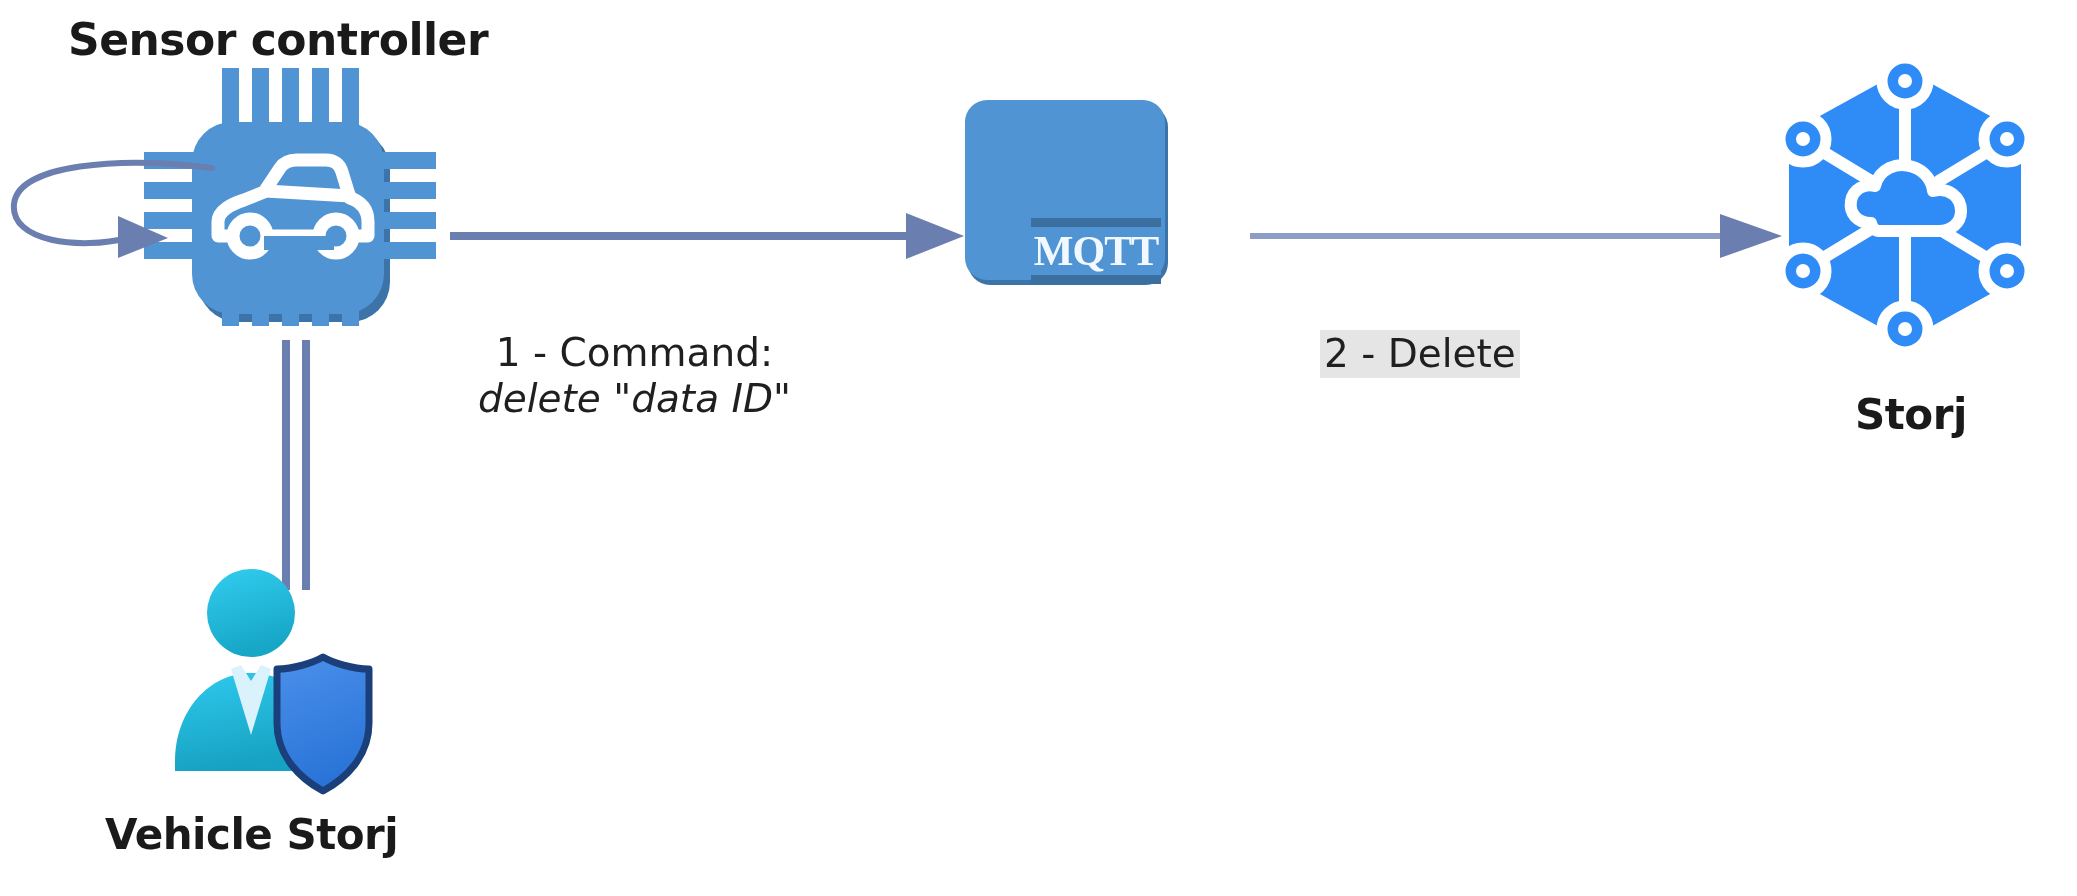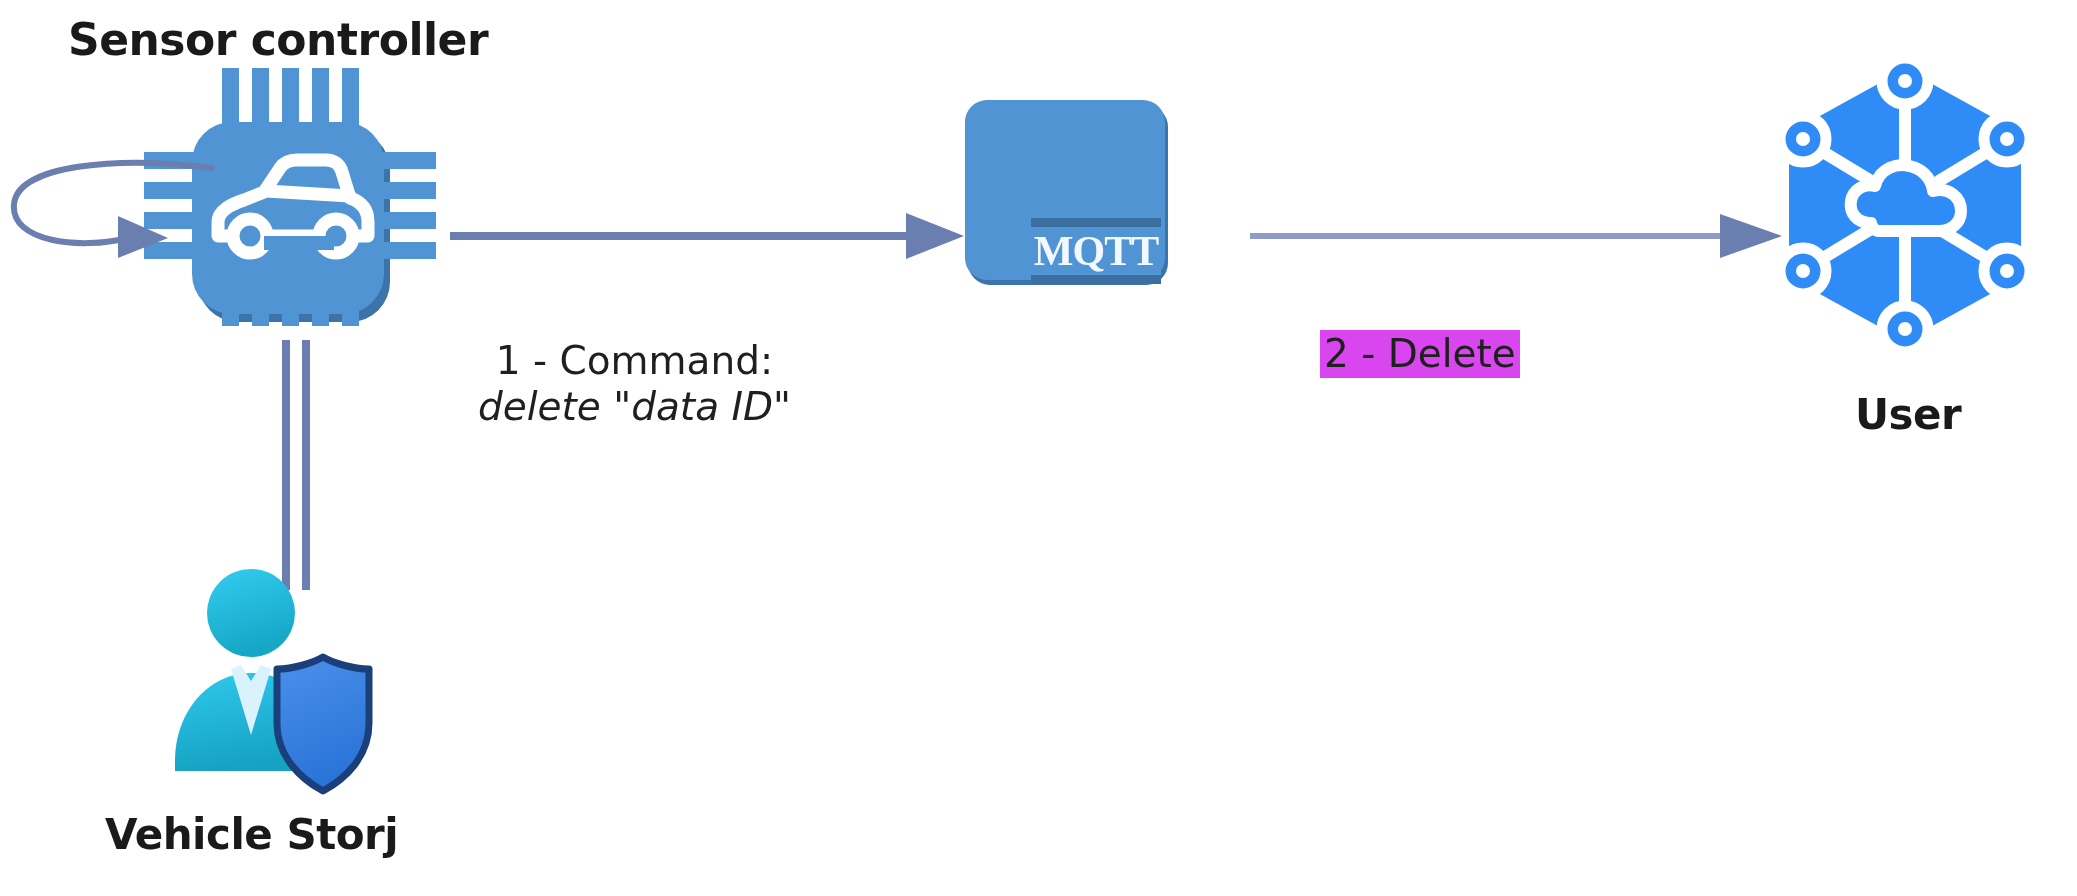--- a/index.html
+++ b/index.html
@@ -46,30 +46,30 @@
   
   .edge-label {
     color: #1f1f1f;
     white-space: nowrap;
     line-height: 1.18;
     font-size: 39px;
   }
   .edge-label .l2 { font-style: italic; }
   #edge-label-1 {
     left: 478px;
-    top: 338px;
+    top: 330px;
     text-align: center;
   }
   #edge-label-2 {
     left: 1320px;
     top: 330px;
     text-align: center;
   }
   #edge-label-2 .hl {
-    background: #d946ef;
+    background: #e5e5e5;
     padding: 1px 4px;
     display: inline-block;
   }
 
   
   #sensor-controller-icon {
     left: 140px;
     top: 60px;
     width: 300px;
     height: 290px;
@@ -276,21 +276,21 @@
         <circle cx="130" cy="26" r="7"></circle>
         <circle cx="232" cy="84" r="7"></circle>
         <circle cx="232" cy="216" r="7"></circle>
         <circle cx="130" cy="274" r="7"></circle>
         <circle cx="28" cy="216" r="7"></circle>
         <circle cx="28" cy="84" r="7"></circle>
       </g>
     </svg>
   </div>
 
-  <div class="abs node-title" id="storj-title">User</div>
+  <div class="abs node-title" id="storj-title">Storj</div>
 
   <div class="abs" id="edge-chip-to-user">
     <svg viewBox="0 0 70 250" width="70" height="250">
       <line x1="18" y1="0" x2="18" y2="250" stroke="#6b7eb0" stroke-width="8"></line>
       <line x1="38" y1="0" x2="38" y2="250" stroke="#6b7eb0" stroke-width="8"></line>
     </svg>
   </div>
 
   <div class="abs" id="vehicle-user-icon">
     <svg viewBox="0 0 220 230" width="220" height="230">

